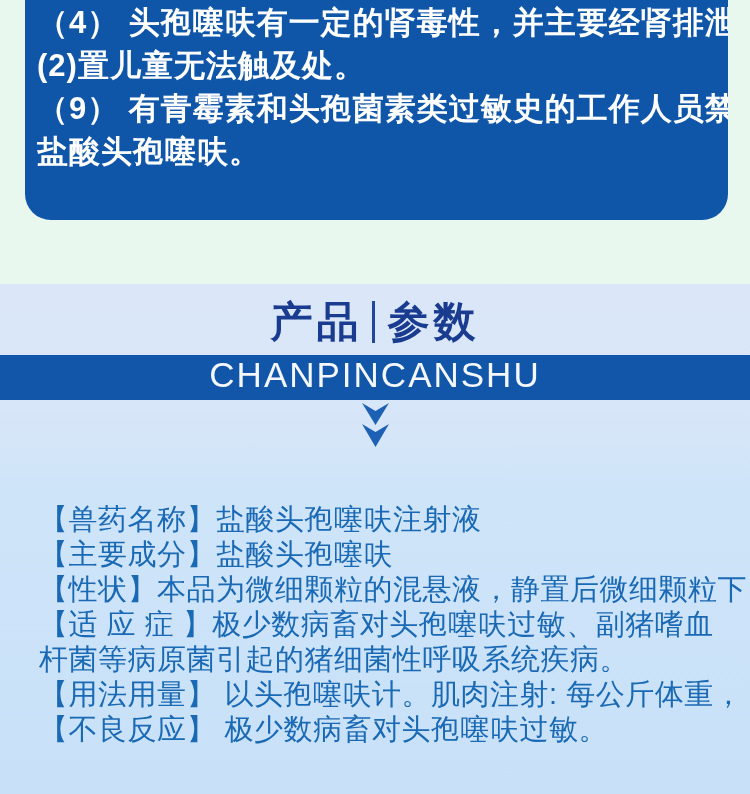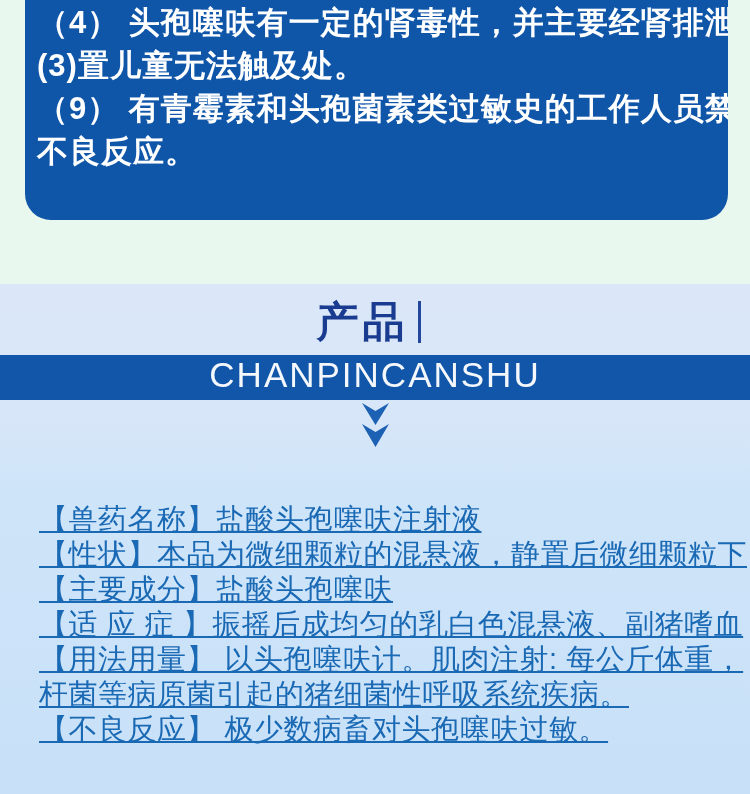--- a/index.html
+++ b/index.html
@@ -96,59 +96,59 @@
     margin-top: 53px;
     padding-left: 39px;
     padding-right: 10px;
   }
   .details .line {
     color: #1a69b4;
     font-size: 29px;
     line-height: 35px;
     letter-spacing: 0.5px;
     white-space: nowrap;
-    text-decoration: underline;
   }
 </style>
 </head>
 <body>
 
 <div class="stage">
 
   <div class="top-section">
     <div class="notice-box">
         <div class="line">（4） 头孢噻呋有一定的肾毒性，并主要经肾排泄，</div>
-        <div class="line">(3)置儿童无法触及处。</div>
+        <div class="line">(2)置儿童无法触及处。</div>
         <div class="line">（9） 有青霉素和头孢菌素类过敏史的工作人员禁</div>
-        <div class="line">不良反应。</div>
+        <div class="line">盐酸头孢噻呋。</div>
       </div>
   </div>
 
   <div class="params-section">
 
     <div class="heading-row">
       <span class="title">产品</span>
       <span class="title-divider"></span>
+      <span class="title">参数</span>
     </div>
 
     <div class="banner">
       <span class="banner-text">CHANPINCANSHU</span>
     </div>
 
     <div class="chevron-wrap">
       <svg width="27" height="45" viewBox="0 0 27 45" aria-hidden="true">
         <polygon points="0,0 13.5,8 27,0 13.5,22" fill="#1c61b4"></polygon>
         <polygon points="0,21 13.5,29 27,21 13.5,44" fill="#1c61b4"></polygon>
       </svg>
     </div>
 
     <div class="details">
         <div class="line">【兽药名称】盐酸头孢噻呋注射液</div>
+        <div class="line">【主要成分】盐酸头孢噻呋</div>
         <div class="line">【性状】本品为微细颗粒的混悬液，静置后微细颗粒下</div>
-        <div class="line">【主要成分】盐酸头孢噻呋</div>
-        <div class="line">【适 应 症 】振摇后成均匀的乳白色混悬液、副猪嗜血</div>
+        <div class="line">【适 应 症 】极少数病畜对头孢噻呋过敏、副猪嗜血</div>
+        <div class="line">杆菌等病原菌引起的猪细菌性呼吸系统疾病。</div>
         <div class="line">【用法用量】 以头孢噻呋计。肌肉注射: 每公斤体重，</div>
-        <div class="line">杆菌等病原菌引起的猪细菌性呼吸系统疾病。</div>
         <div class="line">【不良反应】 极少数病畜对头孢噻呋过敏。</div>
       </div>
 
   </div>
 </div>
 
 </body></html>

